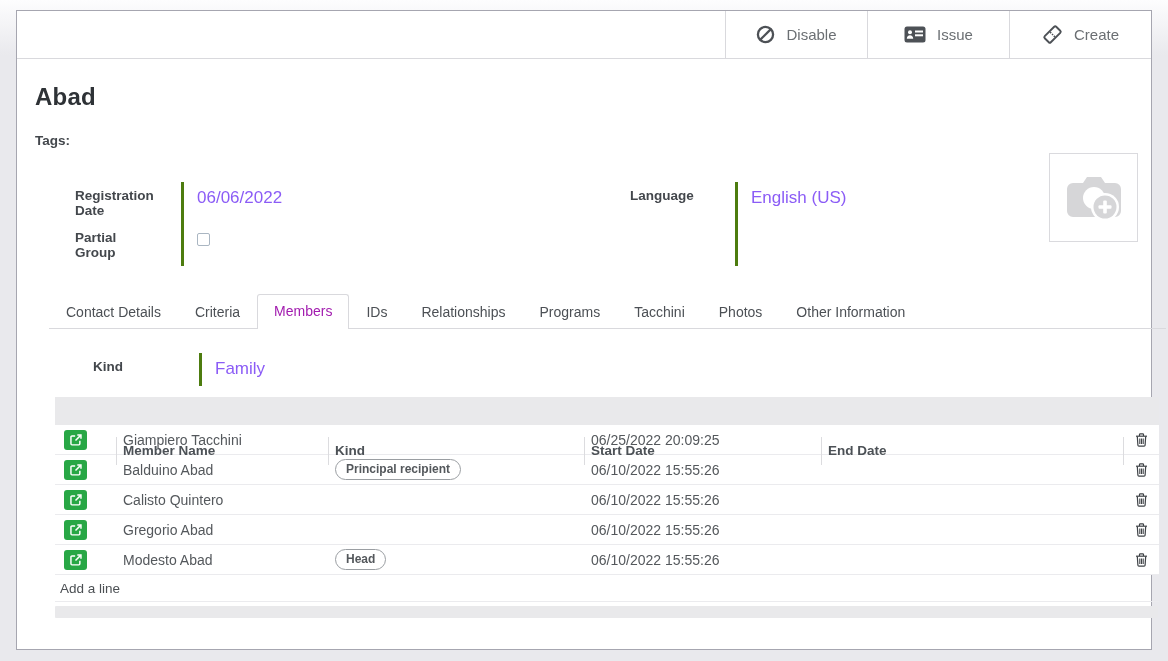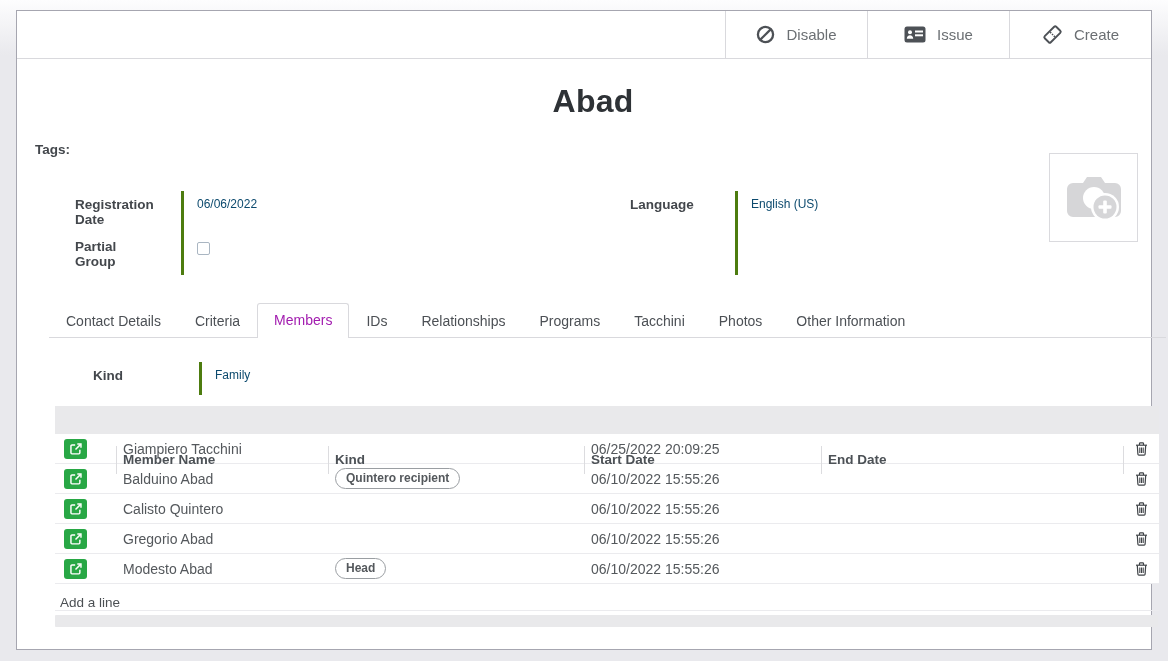--- a/index.html
+++ b/index.html
@@ -20,36 +20,36 @@
     display:flex; justify-content:flex-end; align-items:stretch;
   }
   .tb-btn {
     width:142px; border:none; border-left:1px solid #d9d9dd; background:#fff;
     display:flex; align-items:center; justify-content:center; gap:11px;
     font-family:inherit; font-size:15px; color:#6b6f73; cursor:pointer;
   }
   .tb-btn svg { flex:0 0 auto; }
   
   .sheet { position:relative; padding:0 0 0 18px; }
-  h1.title { margin-top:24px; font-size:32px; font-weight:700; color:#2e3236; letter-spacing:.2px;text-align:center; }
+  h1.title { margin-top:24px; font-size:24px; font-weight:700; color:#2e3236; letter-spacing:.2px; }
   .tags-label { margin-top:22px; font-size:13.5px; font-weight:700; color:#43474c; }
   .photo-box {
     position:absolute; top:70px; right:13px; width:89px; height:89px;
     background:#fff; border:1px solid #dadade; display:flex; align-items:center; justify-content:center;
   }
   
   .fields { display:flex; margin-top:34px; }
   .fgroup { display:grid; }
   .fgroup.left  { grid-template-columns:149px 370px; width:519px; }
   .fgroup.right { grid-template-columns:148px 400px; margin-left:36px; }
   .flabel {
     font-size:13.5px; font-weight:700; color:#43474c;
     border-right:3px solid #4d7c0f; padding:6px 24px 6px 0; min-height:33px;margin-left:40px;
   }
-  .fvalue { font-size:12px; color:#0c4a6e; padding:6px 0 6px 13px; min-height:33px; }
+  .fvalue { font-size:17px; color:#8b5cf6; padding:6px 0 6px 13px; min-height:33px; }
   .checkbox {
     width:13px; height:13px; border:1px solid #aab6c2; border-radius:2px;
     background:#fff; margin-top:3px; display:inline-block; cursor:pointer;
   }
   
   .tabs {
     display:flex; list-style:none; margin-top:28px; padding-left:14px;
     border-bottom:1px solid #d9d9dd; align-items:flex-end;
   }
   .tab {
@@ -75,21 +75,21 @@
   .open-btn {
     margin-left:9px; width:23px; height:20px; background:#28a745; border:none;
     border-radius:3px; display:flex; align-items:center; justify-content:center; cursor:pointer;
   }
   .badge-pill {
     display:inline-block; border:1px solid #9a9ea2; border-radius:11px;
     padding:2px 10px 3px; font-size:12px; font-weight:700; color:#54585c; background:#fff;
   }
   .trash-cell { display:flex; justify-content:center; }
   .trash-btn { background:none; border:none; cursor:pointer; padding:2px; display:flex; }
-  .addline-row { height:27px; display:flex; align-items:flex-end; border-bottom:1px solid #ebebee; }
+  .addline-row { height:27px; display:flex; align-items:center; border-bottom:1px solid #ebebee; }
   .addline { font-size:13.5px; color:#4b4f53; padding-left:5px; cursor:pointer; }
   .hscroll { margin-top:4px; height:12px; width:1103px; background:#e9e9eb; border-radius:1px; }
 </style>
 </head>
 <body>
 
 <div class="card">
 
   <div class="toolbar">
     <button class="tb-btn">
@@ -225,21 +225,21 @@
                 <span style="display:flex">
                   <svg width="12" height="12" viewBox="0 0 14 14">
                     <path d="M11.5 8v3.5a1.2 1.2 0 0 1-1.2 1.2h-8a1.2 1.2 0 0 1-1.2-1.2v-8A1.2 1.2 0 0 1 2.3 2.3H6" fill="none" stroke="#fff" stroke-width="1.7"></path>
                     <path d="M8.5 1.2h4.3v4.3" fill="none" stroke="#fff" stroke-width="1.7"></path>
                     <line x1="6.4" y1="7.6" x2="12.4" y2="1.6" stroke="#fff" stroke-width="1.7"></line>
                   </svg>
                 </span>
               </button>
             </div>
           <div class="cell">Balduino Abad</div>
-          <div class="cell"><span class="badge-pill">Quintero recipient</span></div>
+          <div class="cell"><span class="badge-pill">Principal recipient</span></div>
           <div class="cell">06/10/2022 15:55:26</div>
           <div class="cell"></div>
           <div class="trash-cell">
               <button class="trash-btn">
                 <span style="display:flex">
                   <svg width="13" height="14" viewBox="0 0 13 14">
                     <path d="M1 3.2h11" stroke="#3f4347" stroke-width="1.2" fill="none"></path>
                     <path d="M4.5 3V1.6a.8.8 0 0 1 .8-.8h2.4a.8.8 0 0 1 .8.8V3" stroke="#3f4347" stroke-width="1.2" fill="none"></path>
                     <path d="M2.3 3.4l.6 8.8a1 1 0 0 0 1 .9h5.2a1 1 0 0 0 1-.9l.6-8.8" stroke="#3f4347" stroke-width="1.2" fill="none"></path>
                     <line x1="4.8" y1="5.5" x2="4.8" y2="11" stroke="#3f4347" stroke-width="1.1"></line>

